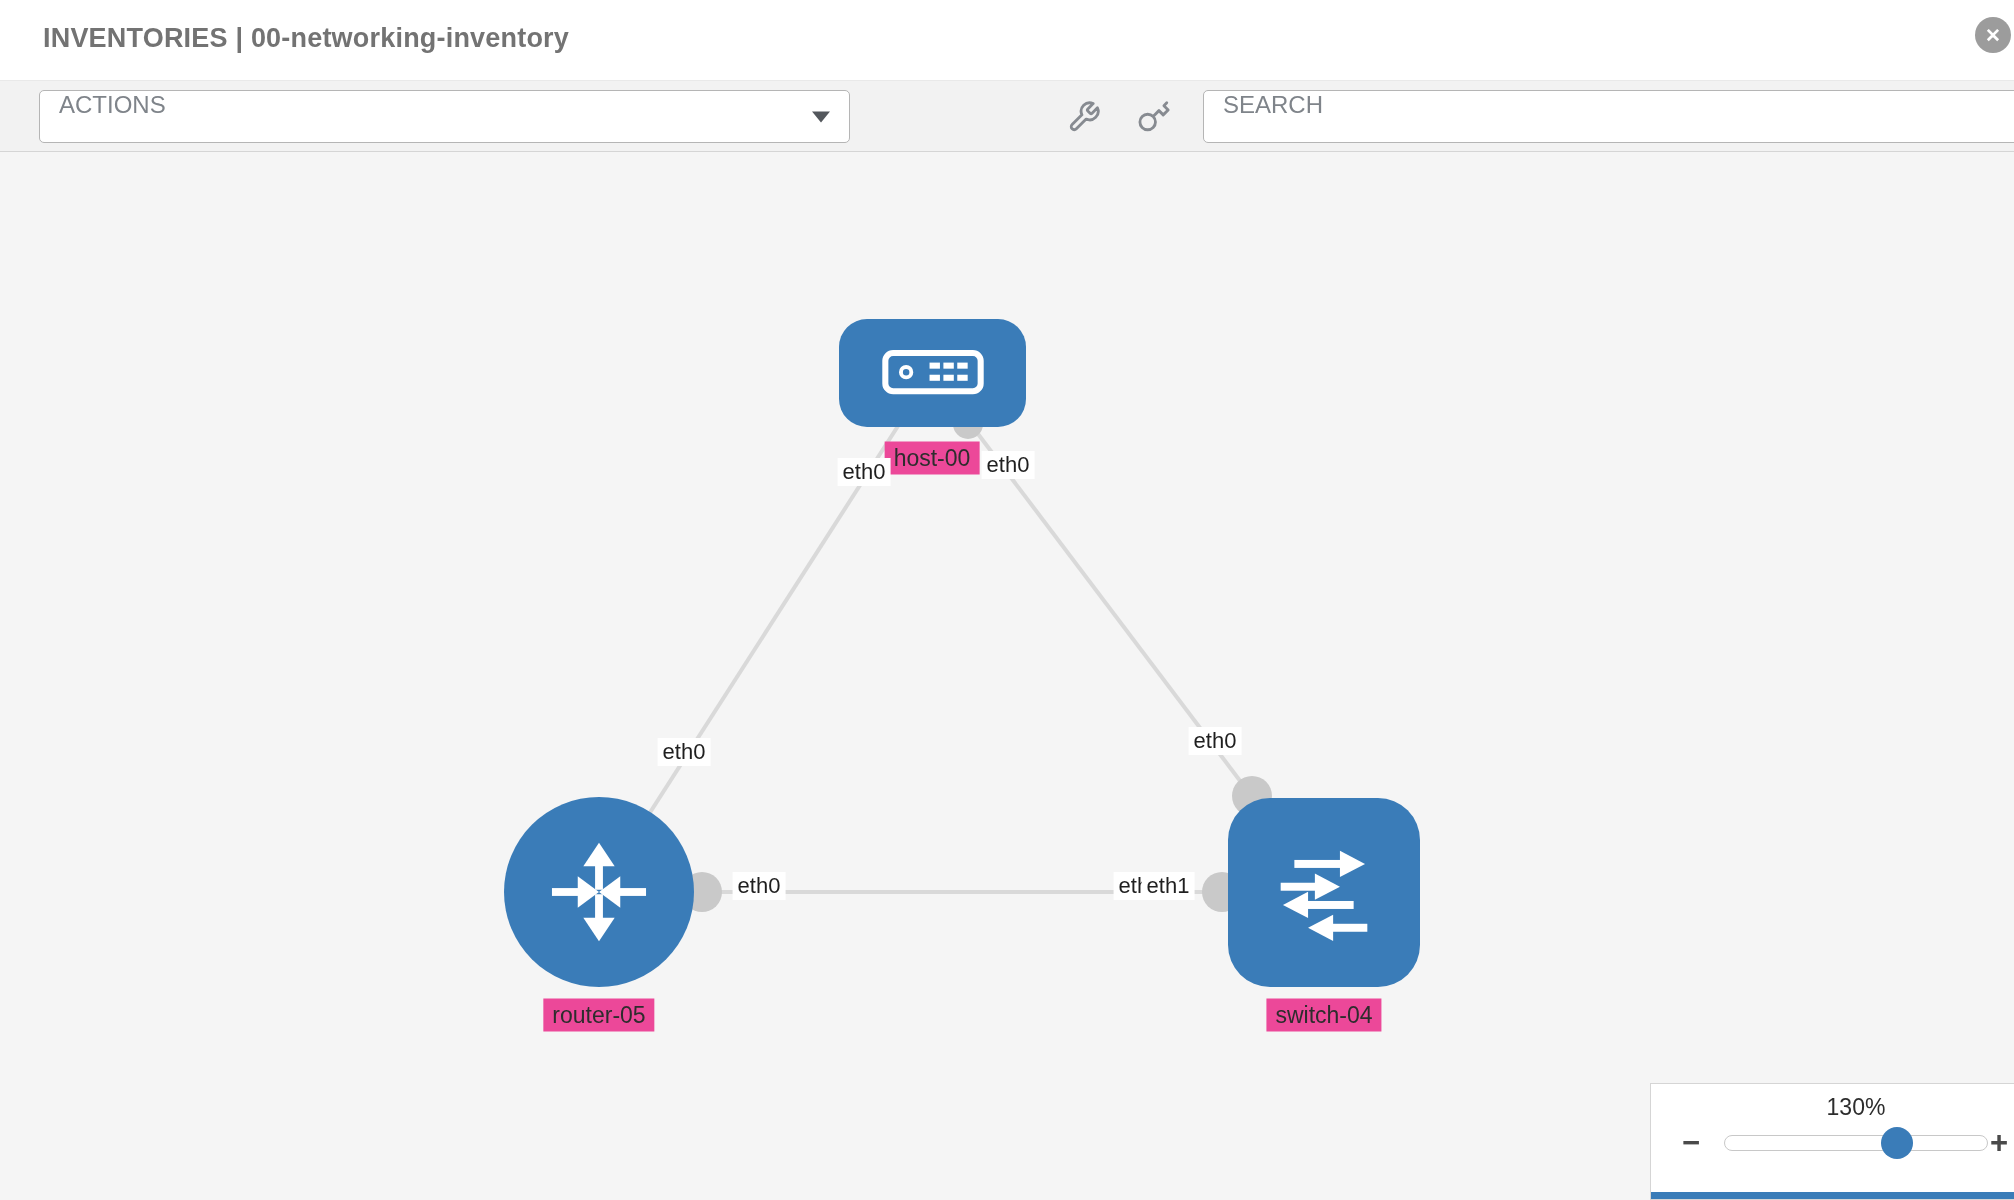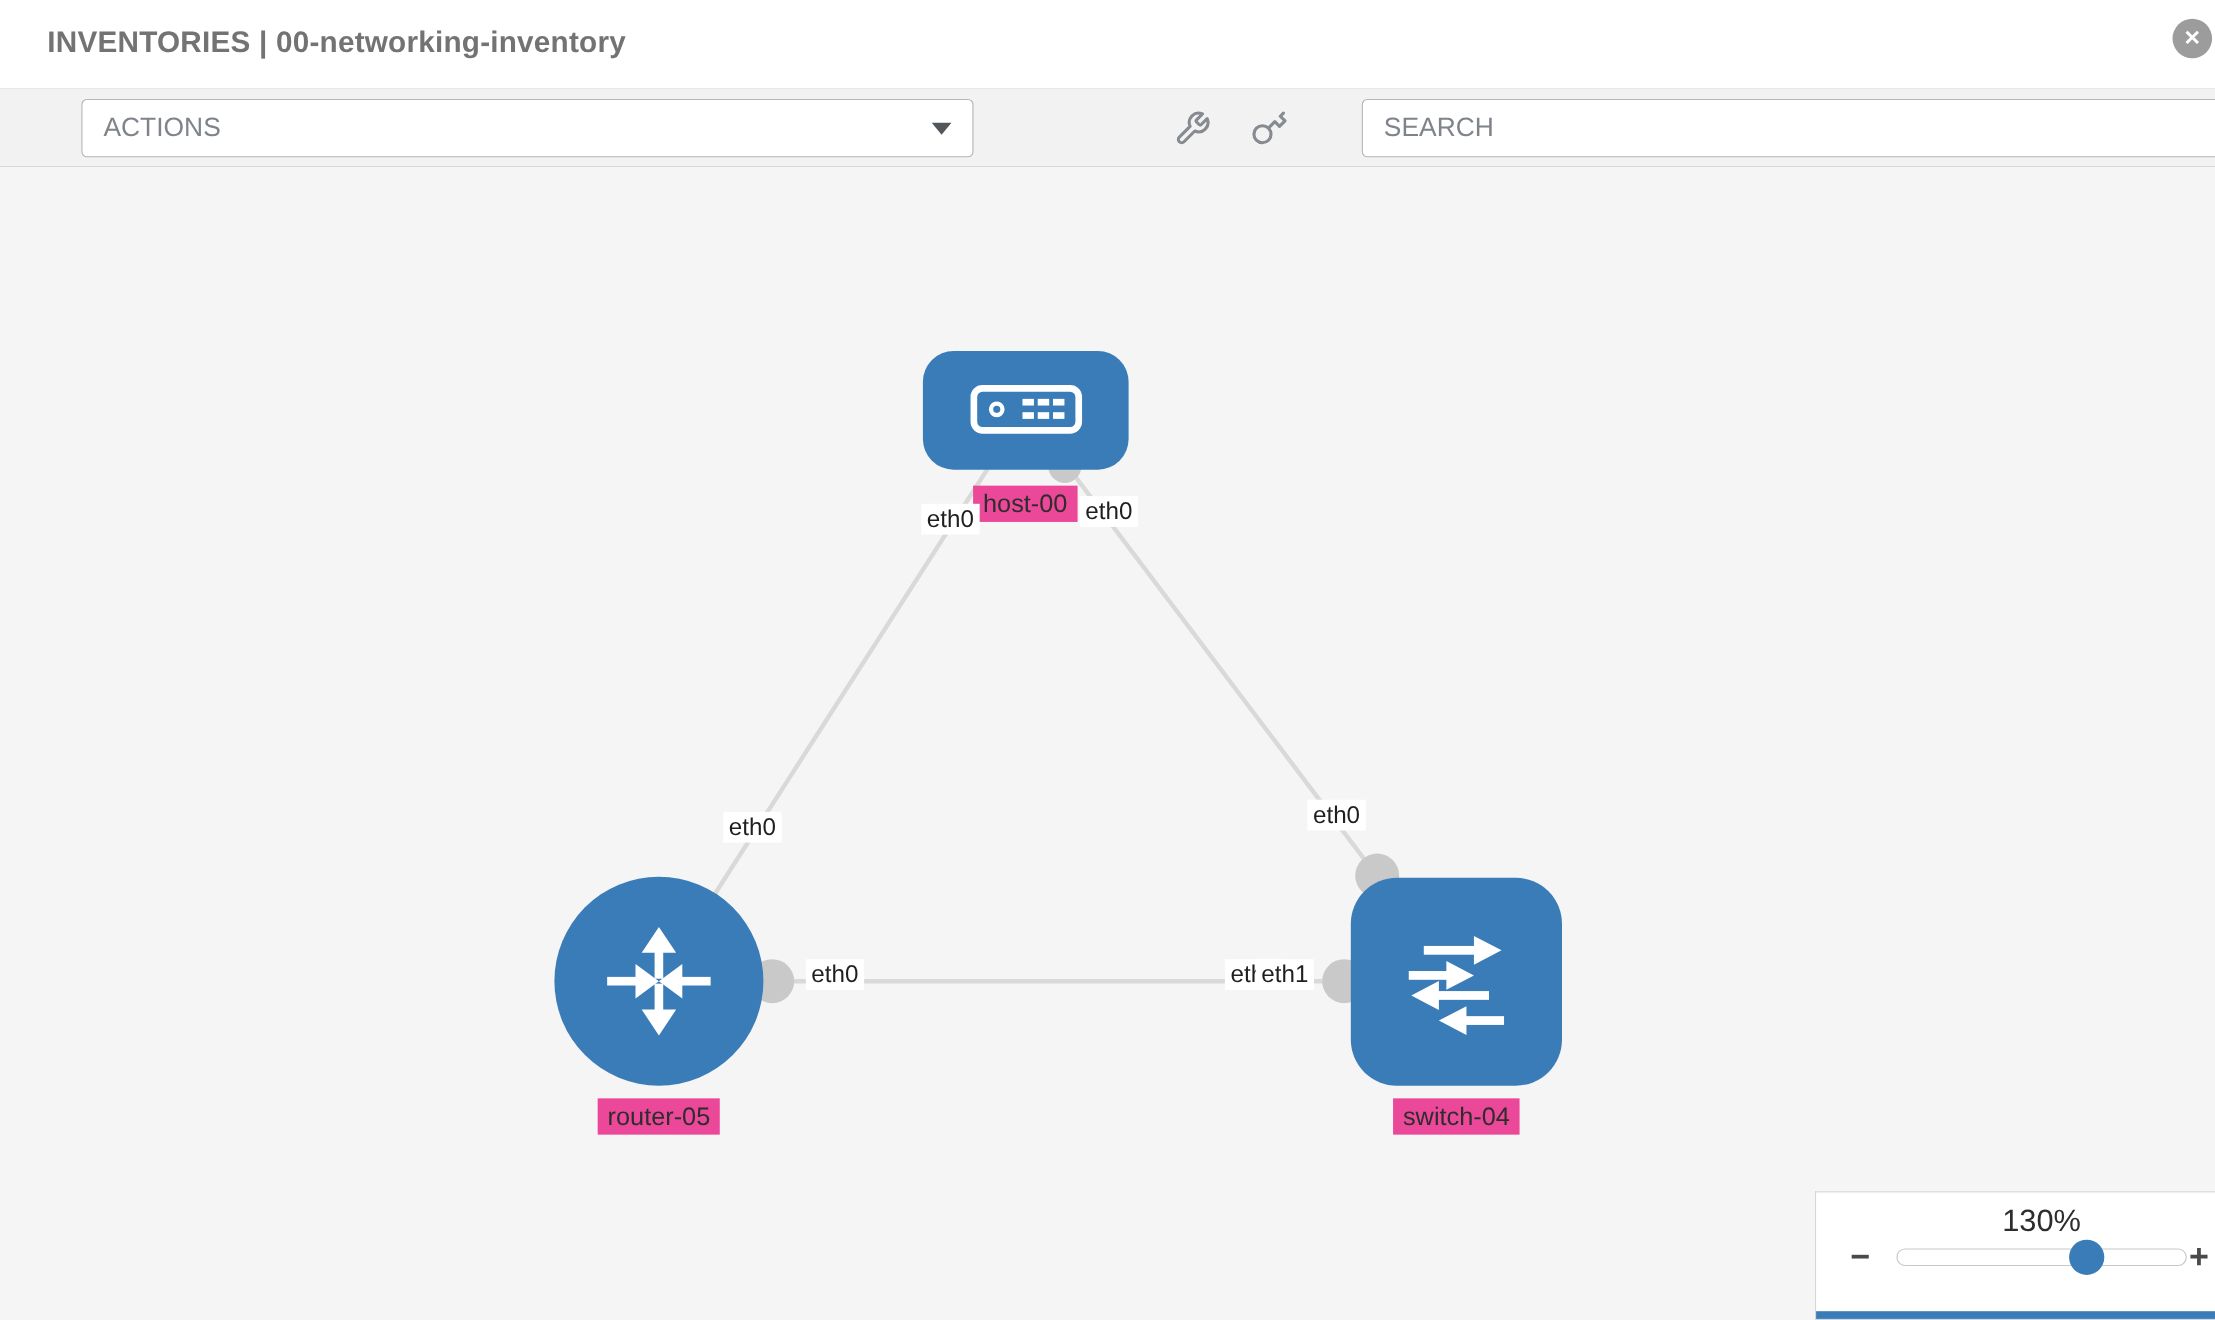--- a/index.html
+++ b/index.html
@@ -13,21 +13,21 @@
   
   .header { position: absolute; left: 0; top: 0; width: 2014px; height: 80px; background: #fff; }
   .page-title { position: absolute; left: 43px; top: 23px; font-size: 27px; font-weight: bold; color: #737373; letter-spacing: .2px; }
   .close-btn { position: absolute; right: 3px; top: 17px; width: 36px; height: 36px; border-radius: 50%;
     background: #9c9c9c; color: #fff; display: flex; align-items: center; justify-content: center;
     font-size: 19px; font-weight: bold; cursor: pointer; }
   
   .toolbar { position: absolute; left: 0; top: 80px; width: 2014px; height: 72px;
     background: #f2f2f2; border-top: 1px solid #e9e9e9; border-bottom: 1px solid #d5d5d5; }
   .select { position: absolute; top: 9px; height: 53px; background: #fff; border: 1px solid #b5b5b5;
-    border-radius: 5px; display: flex; align-items: center; cursor: pointer; margin-left: 35px; }
+    border-radius: 5px; display: flex; align-items: flex-start; cursor: pointer; }
   .select .lbl { margin-left: 19px; font-size: 24px; color: #7f848a; }
   .caret { position: absolute; right: 19px; top: 50%; transform: translateY(-50%);
     width: 0; height: 0; border-left: 9px solid transparent; border-right: 9px solid transparent;
     border-top: 11px solid #53575c; }
   #actions-select { left: 39px; width: 811px; }
   #search-select  { left: 1203px; width: 896px; }
   .tool-icon { position: absolute; top: 16px; width: 40px; height: 40px; cursor: pointer;
     display: flex; align-items: center; justify-content: center; }
   #wrench-btn { left: 1064px; }
   #key-btn    { left: 1134px; }
@@ -49,21 +49,21 @@
   #eth-host-right  { left: 1008px; top: 313px; }
   #eth-router-top  { left: 684px;  top: 600px; }
   #eth-router-right{ left: 759px;  top: 734px; }
   #eth-switch-top  { left: 1215px; top: 589px; }
   #eth-switch-left-back { left: 1140px; top: 734px; z-index: 3; }
   #eth-switch-left { left: 1168px; top: 734px; z-index: 4; }
   
   .zoom-panel { position: absolute; left: 1650px; top: 1083px; width: 364px; height: 117px;
     background: #fff; border: 1px solid #d5d5d5; border-right: none; z-index: 6; }
   .zoom-level { position: absolute; left: 73px; top: 10px; width: 264px; text-align: center;
-    font-size: 28px; color: #2d2d2d; }
+    font-size: 23px; color: #2d2d2d; }
   .zoom-btn { position: absolute; width: 36px; height: 36px; top: 41px; display: flex;
     align-items: center; justify-content: center; font-size: 31px; font-weight: bold; color: #4a4a4a; cursor: pointer; }
   #zoom-minus { left: 22px; }
   #zoom-plus  { left: 333px; width: 30px; }
   .zoom-track { position: absolute; left: 73px; top: 51px; width: 264px; height: 16px;
     background: #fff; border: 1px solid #c8c8c8; border-radius: 9px; cursor: pointer; }
   .zoom-handle { position: absolute; left: 156px; top: -9px; width: 32px; height: 32px;
     border-radius: 50%; background: #3a7cb8; cursor: grab; }
   .zoom-accent { position: absolute; left: 0; right: 0; bottom: 0; height: 7px; background: #3a7cb8; }
 </style>

